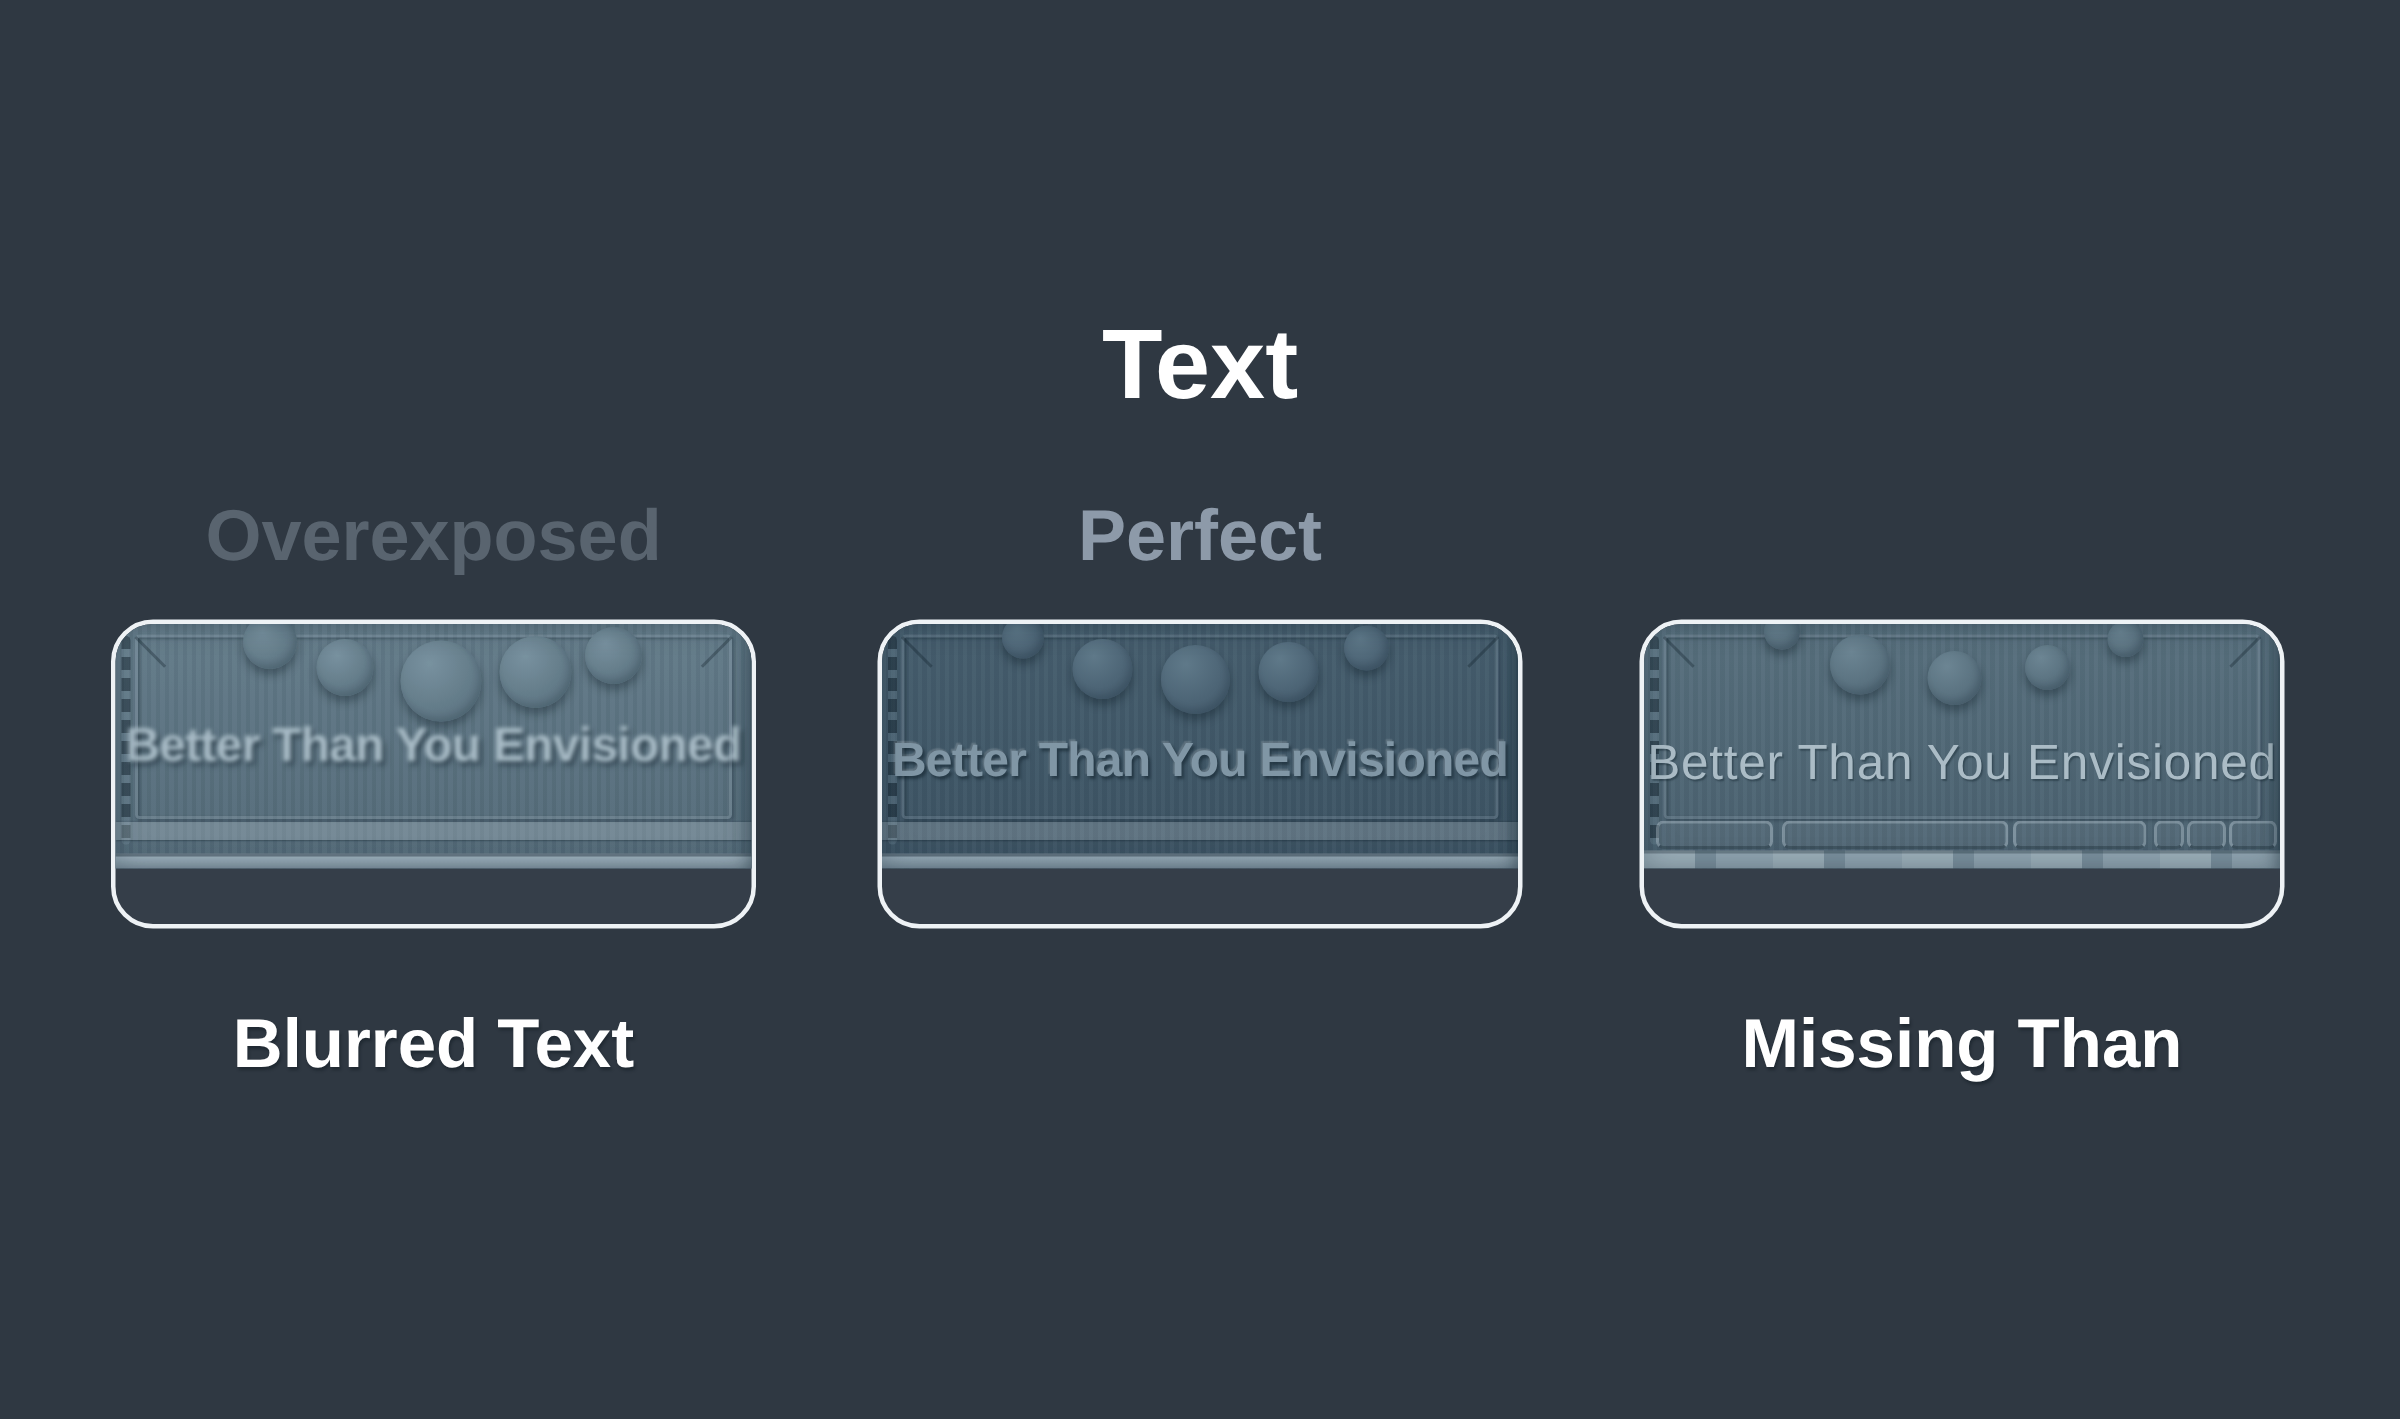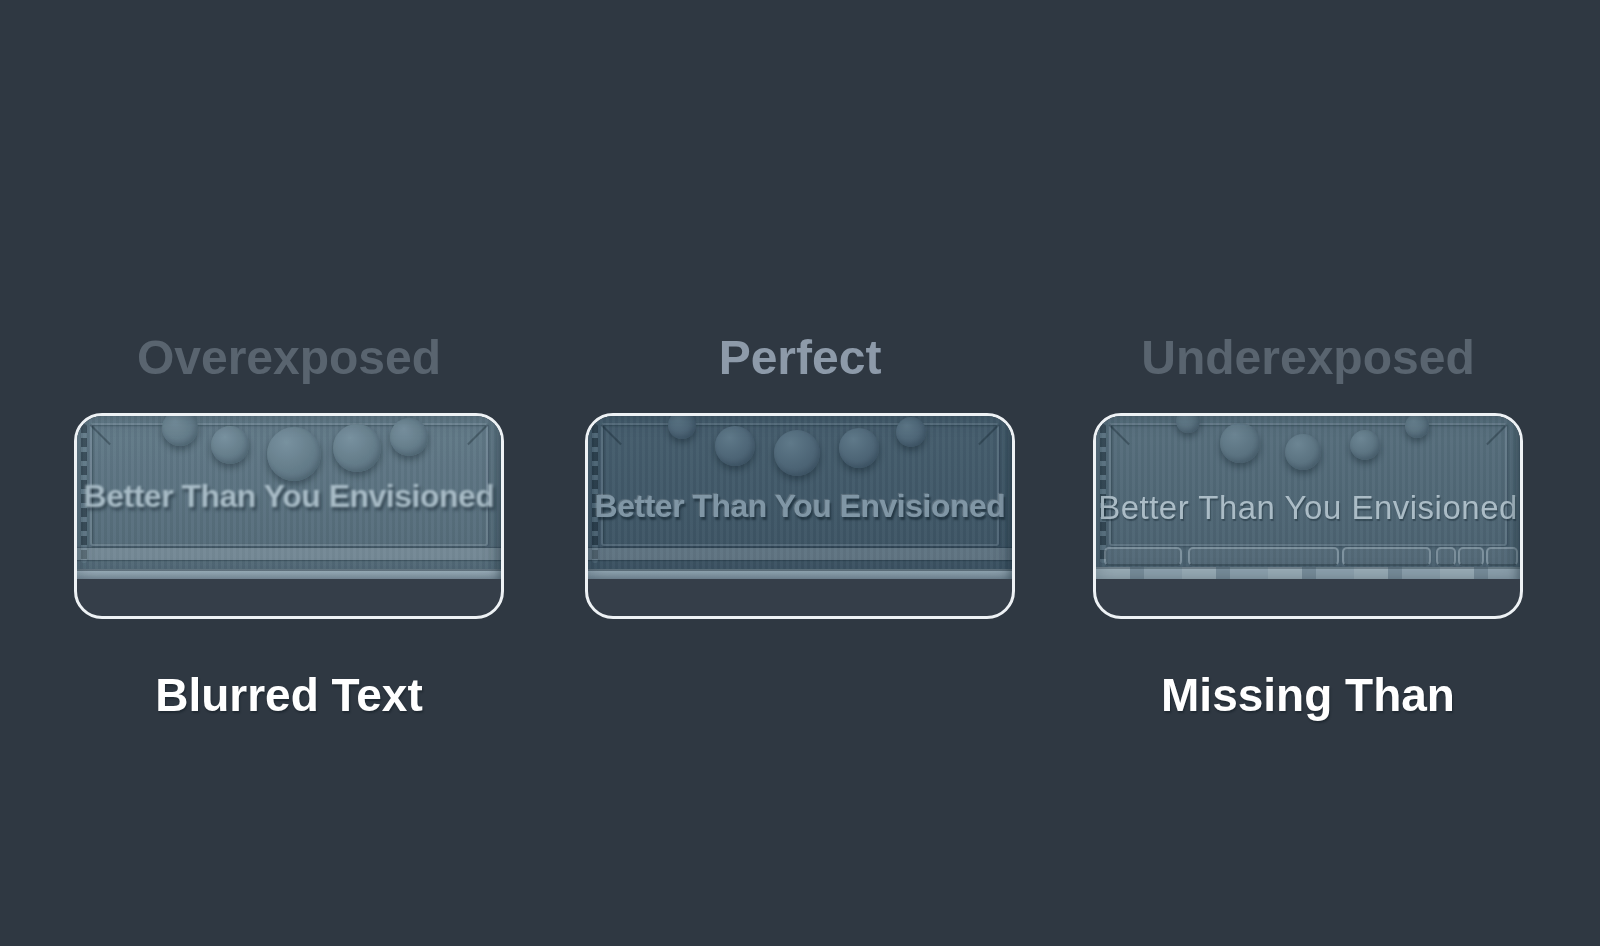--- a/index.html
+++ b/index.html
@@ -115,20 +115,21 @@
     position:absolute;top:668px;left:0;width:100%;
     text-align:center;font-size:46px;font-weight:bold;color:#ffffff;
     text-shadow:1px 2px 2px rgba(10,20,28,.4);
   }
 </style>
 </head>
 <body style="background: rgb(47, 56, 66);">
 
 <div class="stage">
 
+  <div class="title">Text</div>
 
   <div class="col col-0" style="--label-color: #59646f;">
     <div class="exposure-label">Overexposed</div>
     <div class="panel">
       <div class="photo blurred" style="--base-top: #5d7684; --base-bottom: #4c6473; --text-color: #9fb3be; --dot-hi: #718b99; --dot-base: #5e7785; --dot-lo: #506876;">
         <span class="edge"></span>
         <span class="frame">
             <i class="miter-l"></i>
             <i class="miter-r"></i>
           </span>
@@ -161,21 +162,20 @@
           <span class="dot" style="left: 127px; top: 10px; width: 40px; height: 40px;"></span>
           <span class="dot" style="left: 186px; top: 14px; width: 46px; height: 46px;"></span>
           <span class="dot" style="left: 251px; top: 12px; width: 40px; height: 40px;"></span>
           <span class="dot" style="left: 308px; top: 1px; width: 30px; height: 30px;"></span>
         </div>
     </div>
     <div class="caption"></div>
   </div>
 
   <div class="col col-2" style="--label-color: #59646f;">
-    <div class="exposure-label">Underexposed</div>
     <div class="panel">
       <div class="photo missing" style="--base-top: #58707e; --base-bottom: #49606f; --text-color: #abbcc6; --dot-hi: #6c8593; --dot-base: #5b7381; --dot-lo: #4d6371;">
         <span class="edge"></span>
         <span class="frame">
             <i class="miter-l"></i>
             <i class="miter-r"></i>
           </span>
         <div class="emboss">Better Than You Envisioned</div>
 
         <span class="rim"></span>

